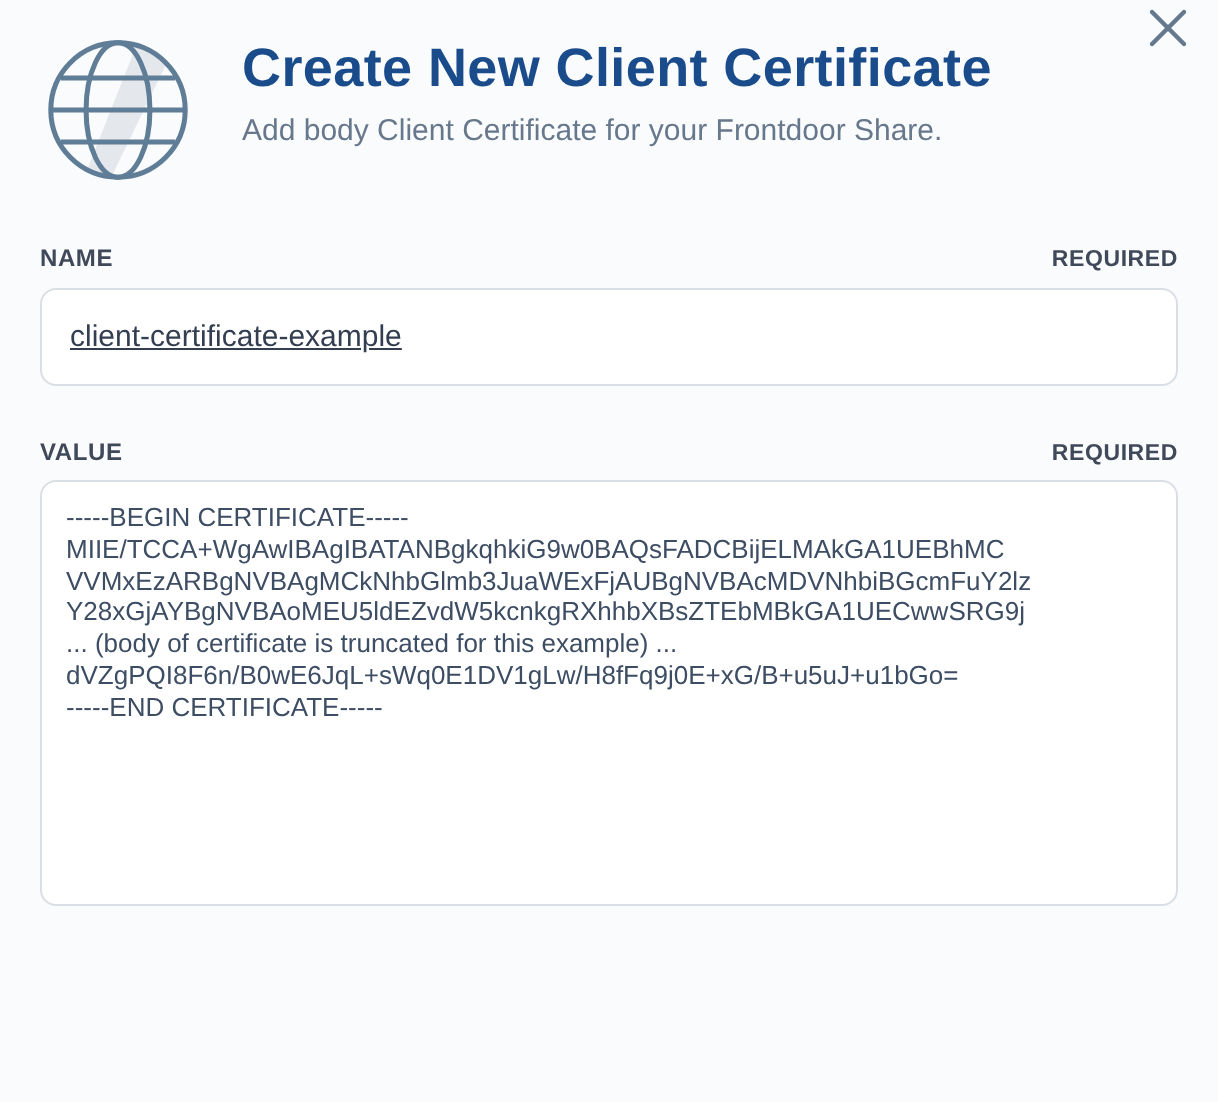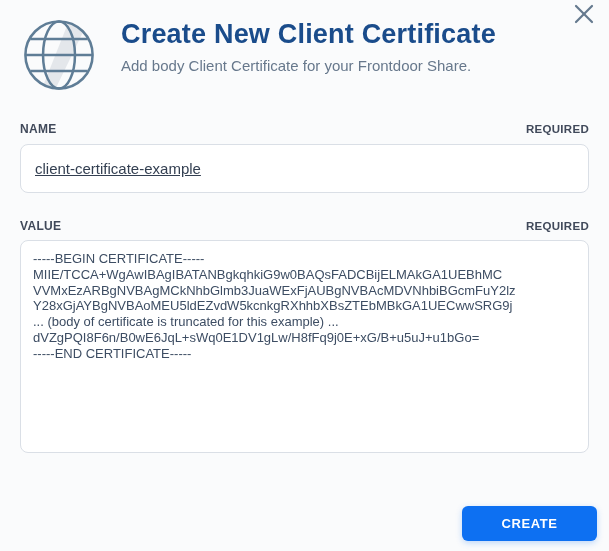--- a/index.html
+++ b/index.html
@@ -178,17 +178,14 @@
     <span class="required-badge">REQUIRED</span>
   </div>
   <textarea class="text-area" spellcheck="false" style="">-----BEGIN CERTIFICATE-----
 MIIE/TCCA+WgAwIBAgIBATANBgkqhkiG9w0BAQsFADCBijELMAkGA1UEBhMC
 VVMxEzARBgNVBAgMCkNhbGlmb3JuaWExFjAUBgNVBAcMDVNhbiBGcmFuY2lz
 Y28xGjAYBgNVBAoMEU5ldEZvdW5kcnkgRXhhbXBsZTEbMBkGA1UECwwSRG9j
 ... (body of certificate is truncated for this example) ...
 dVZgPQI8F6n/B0wE6JqL+sWq0E1DV1gLw/H8fFq9j0E+xG/B+u5uJ+u1bGo=
 -----END CERTIFICATE-----</textarea>
 
-  <div class="footer">
-    <button class="create-btn">CREATE</button>
-  </div>
 
 </div>
 
 </body></html>

